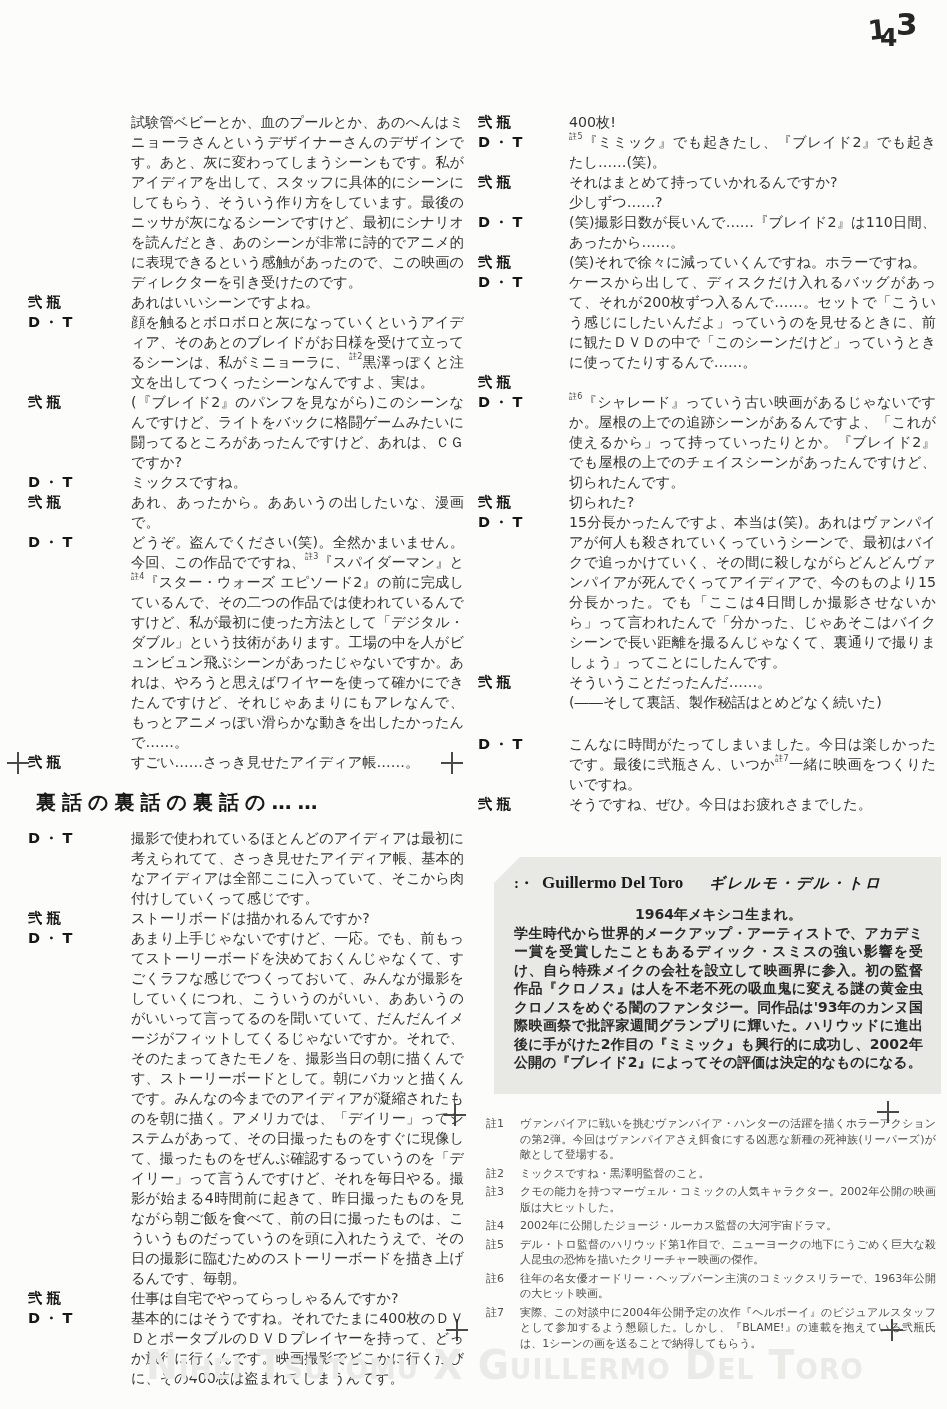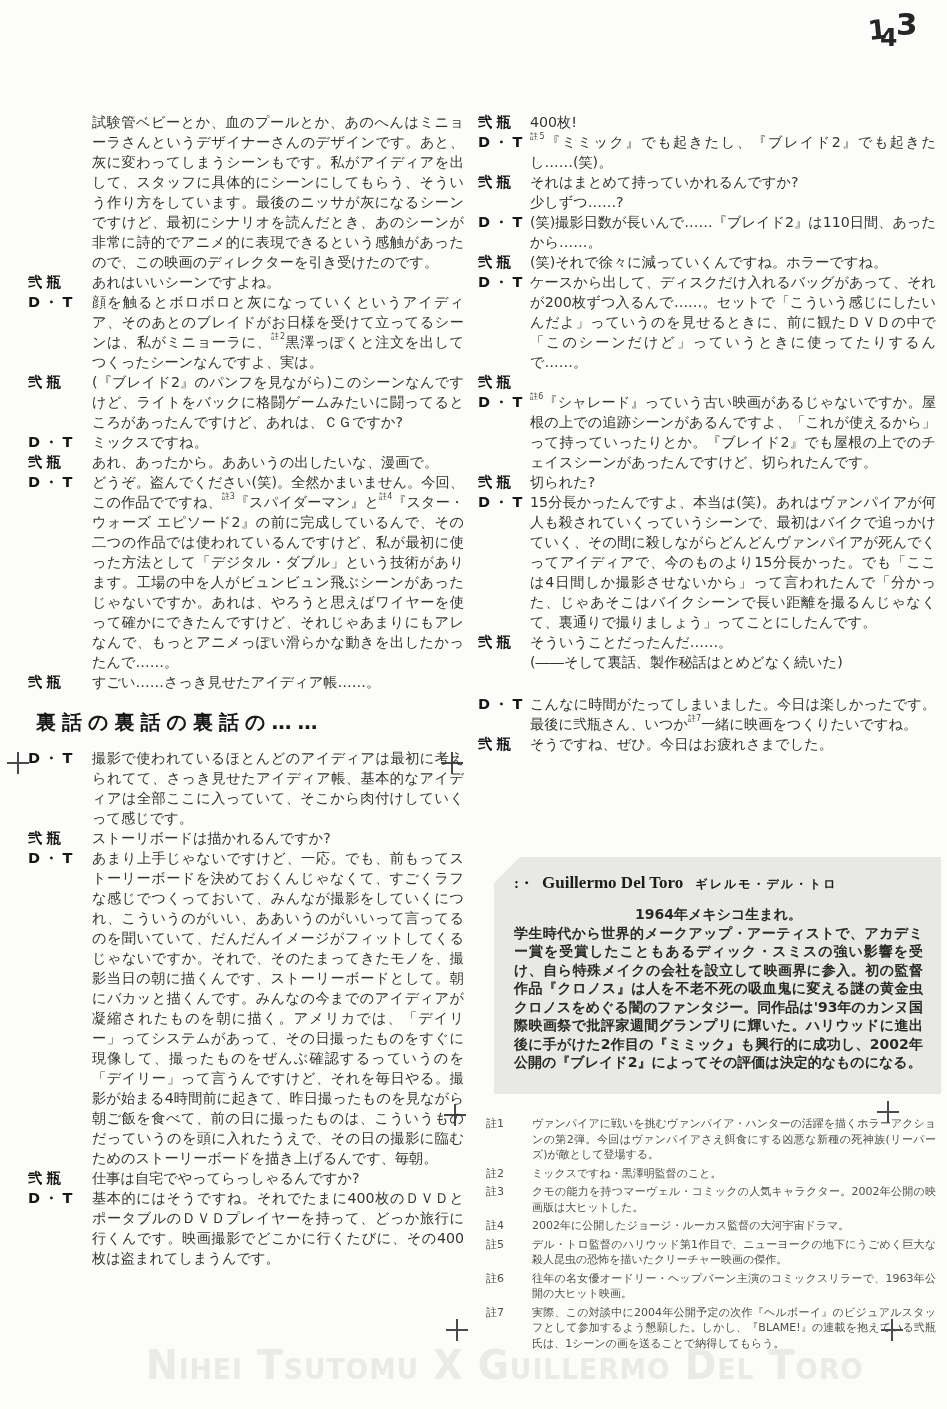--- a/index.html
+++ b/index.html
@@ -16,39 +16,39 @@
   .pagenum .d3{left:36px;top:0px;font-size:31px;}
   
   .col{position:absolute;top:112px;}
   #col-left{left:28px;width:436px;}
   #col-right{left:478px;width:458px;}
   .drow{display:flex;align-items:flex-start;}
   .drow.gap{margin-top:22px;}
   .speaker{font-weight:bold;font-size:14.5px;line-height:20px;color:#161616;letter-spacing:4px;}
   #col-left .speaker{flex:0 0 64px;}
   #col-right .speaker{flex:0 0 52px;}
-  .dtext{flex:1;font-size:14.2px;line-height:20px;text-align:justify;white-space:pre-wrap;color:#333;}
+  .dtext{flex:1;font-size:14.2px;line-height:20px;text-align:justify;white-space:pre-wrap;color:#333;margin-left:39px;}
   .fnmark{font-size:8px;line-height:0;vertical-align:8px;color:#444;white-space:nowrap;}
   .sec{font-size:20px;font-weight:bold;letter-spacing:6px;margin:17px 0 12px 8px;color:#191919;}
   
   .profile-box{
     position:absolute;left:494px;top:857px;width:447px;height:237px;background:#e8e8e4;
     clip-path:polygon(26px 0,100% 0,100% 100%,0 100%,0 26px);
     padding:16px 18px 0 20px;box-sizing:border-box;
   }
   .profile-title{font-family:"Liberation Serif",serif;font-weight:bold;font-size:17px;color:#1b1b1b;white-space:nowrap;}
   .profile-bullet{margin-right:8px;font-size:15px;}
-  .profile-katakana{margin-left:12px;font-size:12px;letter-spacing:2px;}
+  .profile-katakana{margin-left:26px;font-size:15px;letter-spacing:2px;font-style:italic;}
   .profile-birth{margin-top:12px;font-size:14px;font-weight:bold;line-height:18.5px;color:#2a2a2a;text-align:center;}
   .profile-bio{font-size:14px;font-weight:bold;line-height:18.5px;text-align:justify;color:#2a2a2a;}
   
   .footnotes{position:absolute;left:486px;top:1116px;width:450px;}
   .fnrow{display:flex;font-size:11px;line-height:15.5px;color:#4e4e4e;margin-bottom:3px;}
   .fnlabel{flex:0 0 34px;}
-  .fntext{flex:1;text-align:justify;margin-left:12px;}
+  .fntext{flex:1;text-align:justify;}
   
   .reg{position:absolute;width:22px;height:22px;}
   .reg::before,.reg::after{content:"";position:absolute;background:#4a4a4a;}
   .reg::before{left:0;top:10px;width:22px;height:1.5px;}
   .reg::after{left:10px;top:0;width:1.5px;height:22px;}
   
   .watermark{
     position:absolute;left:146px;top:1342px;font-size:40px;letter-spacing:1px;
     font-variant:small-caps;color:#eaeae7;white-space:nowrap;
     transform:scaleX(0.95);transform-origin:left;font-weight:bold;

